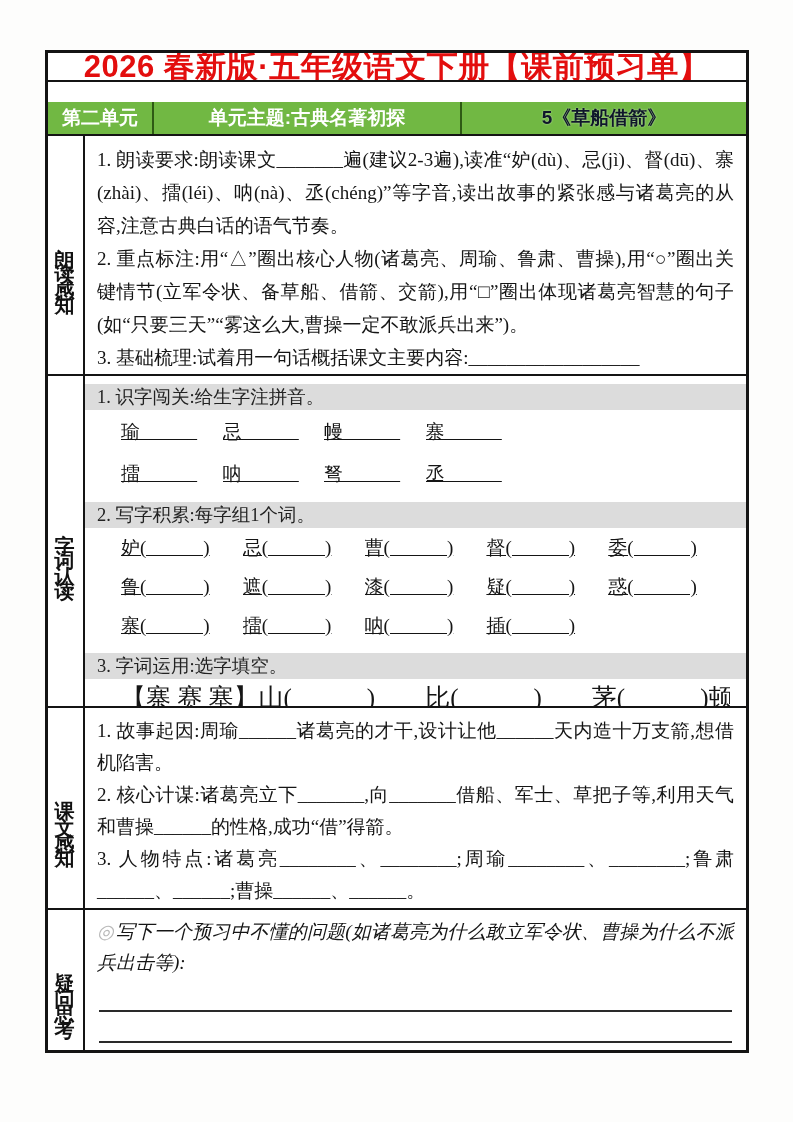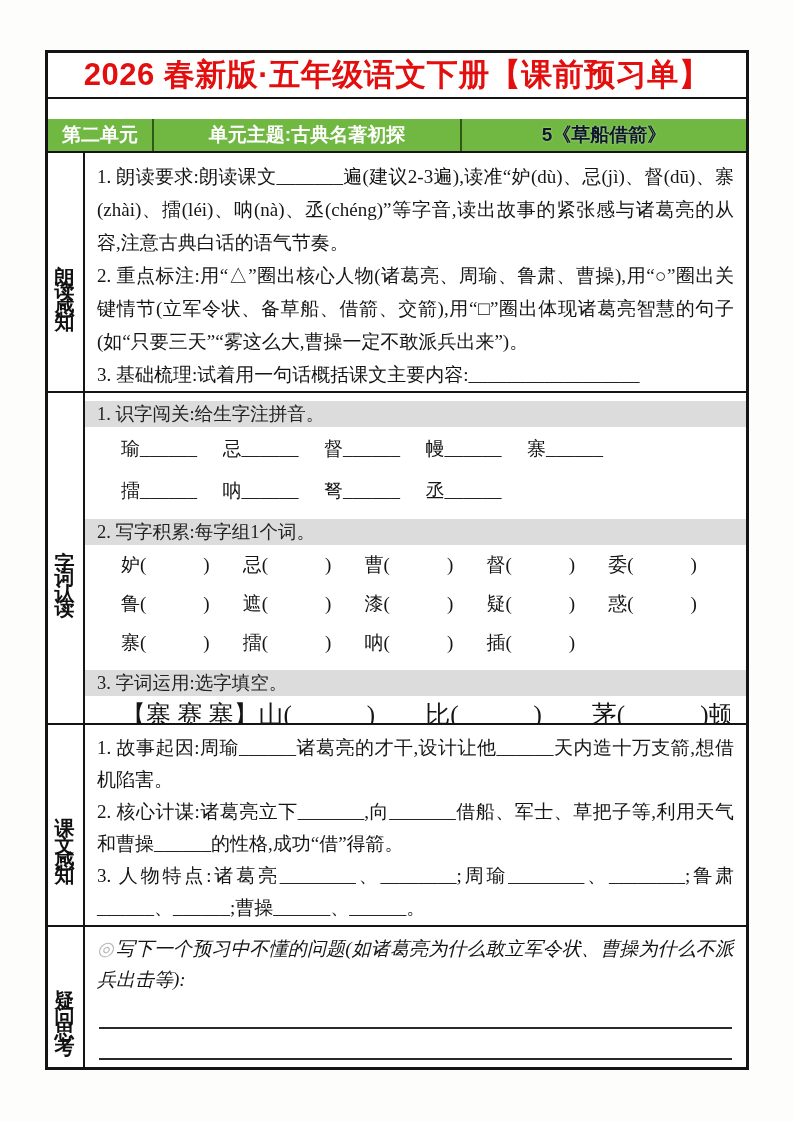--- a/index.html
+++ b/index.html
@@ -16,21 +16,21 @@
   .sheet {
     position: absolute;
     left: 45px; top: 50px;
     width: 704px;
     border: 3px solid #141414;
     background: #ffffff;
   }
 
   
   .title-bar {
-    height: 46px;
+    height: 29px;
     display: flex; align-items: center; justify-content: center;
     border-bottom: 2px solid #141414;
     overflow: hidden;
   }
   .title-bar h1 {
     font-family: "Liberation Sans", sans-serif;
     font-size: 31px; font-weight: bold;
     letter-spacing: 0.5px;
     color: #e30e0e;
     white-space: nowrap;
@@ -104,21 +104,21 @@
     margin-top: 8px;
     color: #222;
   }
   .grid6, .grid5 {
     display: grid;
     padding: 3px 16px 2px 36px;
     font-size: 19px;
   }
   .grid6 { grid-template-columns: repeat(6, 1fr); line-height: 37px; }
   .grid5 { grid-template-columns: repeat(5, 1fr); line-height: 34px; }
-  .grid6 span, .grid5 span { white-space: nowrap; overflow: hidden; }
+  .grid6 span, .grid5 span { white-space: nowrap; overflow: hidden; text-decoration: underline; }
   .choice-rows { padding: 2px 16px 0 36px; font-size: 25px; line-height: 33px; text-decoration: underline; }
   .choice-rows p { white-space: nowrap; overflow: hidden; }
 
   
   .question-wrap { padding: 6px 12px 0 12px; font-style: italic; }
   .question-wrap .prompt { font-size: 19px; line-height: 31px; text-align: justify; }
   .q-bullet { color: #b9b9b9; margin-right: 2px; }
   .writing-line {
     height: 0;
     border-bottom: 2px solid #2a2a2a;
@@ -157,21 +157,20 @@
     <div class="section sec-words">
       <div class="label-cell">
         <div class="vtext">字词认读</div>
       </div>
       <div class="content-cell">
 
         <div class="shade-header">1. 识字闯关:给生字注拼音。</div>
         <div class="grid6">
           <span>瑜______</span>
           <span>忌______</span>
-          <span>督______</span>
           <span>幔______</span>
           <span>寨______</span>
         </div>
         <div class="grid6">
           <span>擂______</span>
           <span>呐______</span>
           <span>弩______</span>
           <span>丞______</span>
         </div>
 

